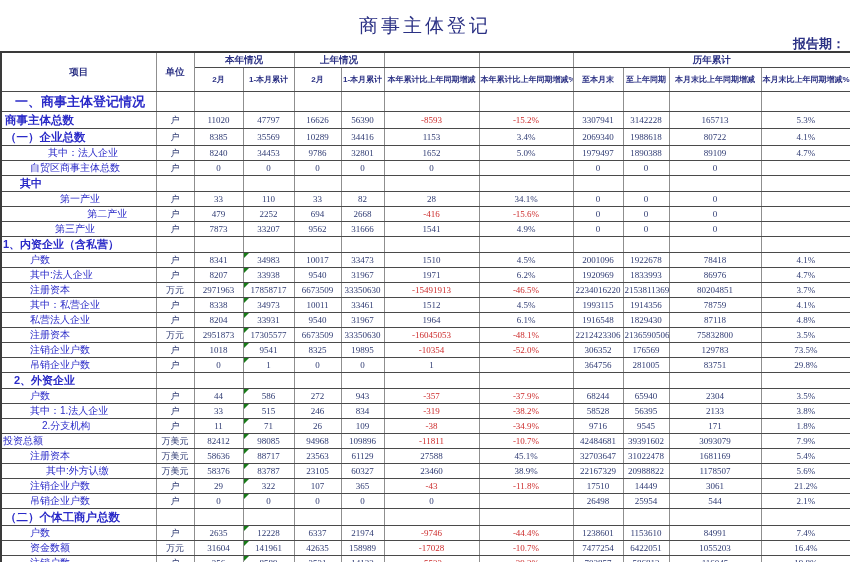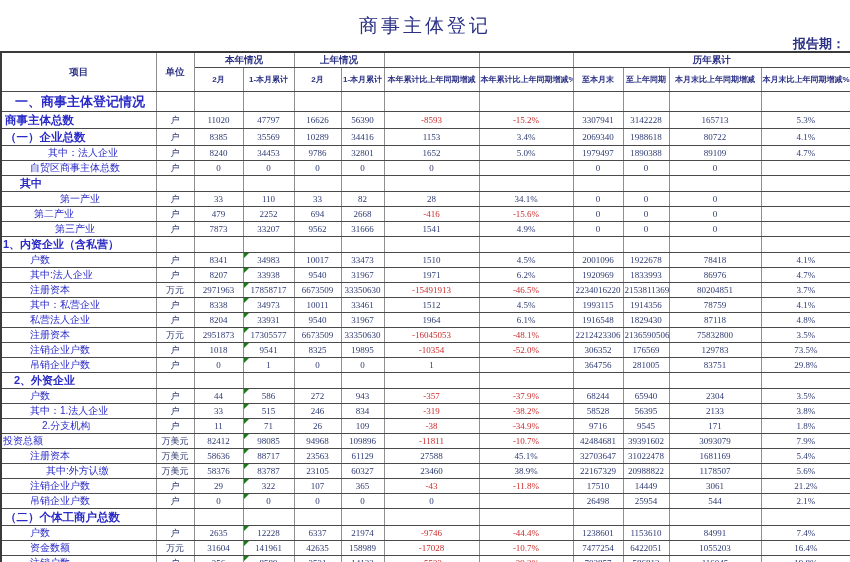--- a/index.html
+++ b/index.html
@@ -170,21 +170,21 @@
           <td class="num">33</td>
           <td class="num">82</td>
           <td class="num">28</td>
           <td class="num">34.1%</td>
           <td class="num">0</td>
           <td class="num">0</td>
           <td class="num">0</td>
           <td class="num"></td>
         </tr>
         <tr class="r-sub">
-          <td class="label" style="padding-left: 32px;">第二产业</td>
+          <td class="label" style="padding-left: 58px; text-align: center;">第二产业</td>
           <td class="unit">户</td>
           <td class="num">479</td>
           <td class="num">2252</td>
           <td class="num">694</td>
           <td class="num">2668</td>
           <td class="num neg">-416</td>
           <td class="num neg">-15.6%</td>
           <td class="num">0</td>
           <td class="num">0</td>
           <td class="num">0</td>

